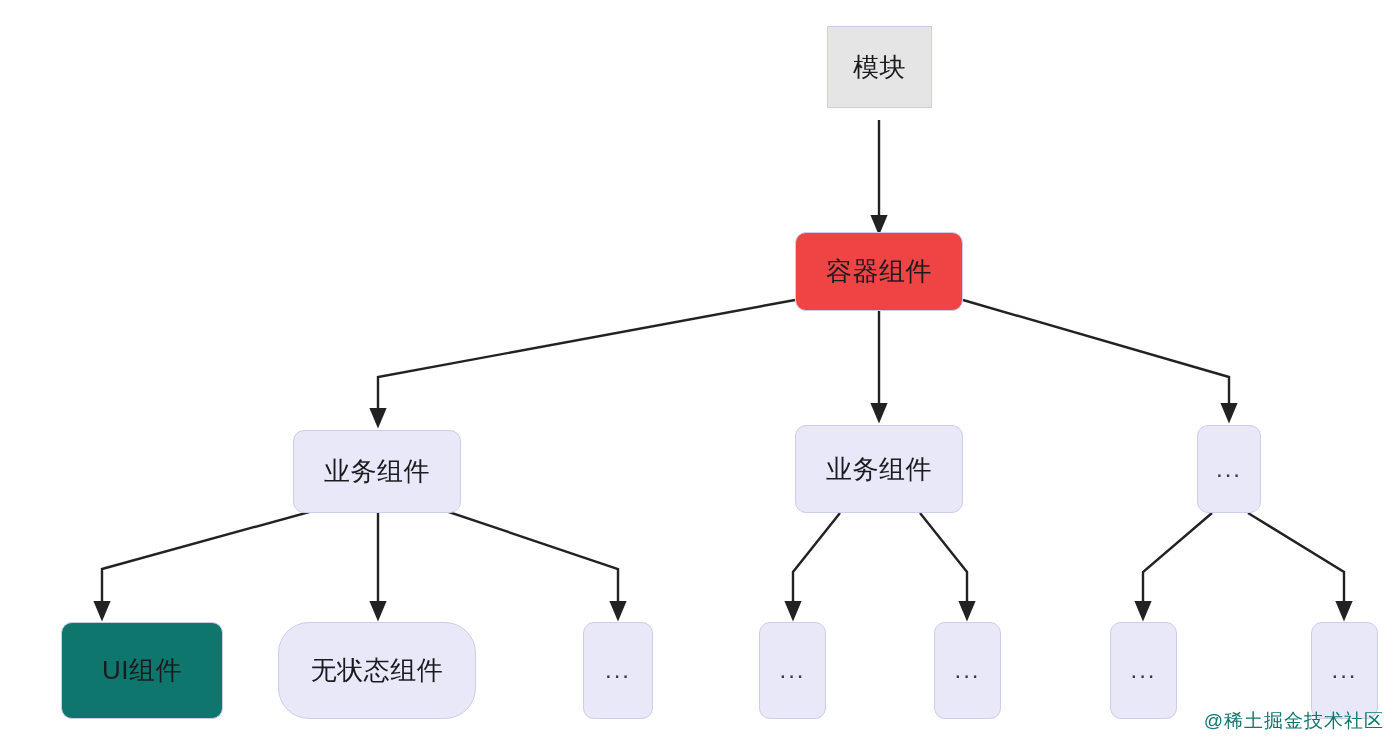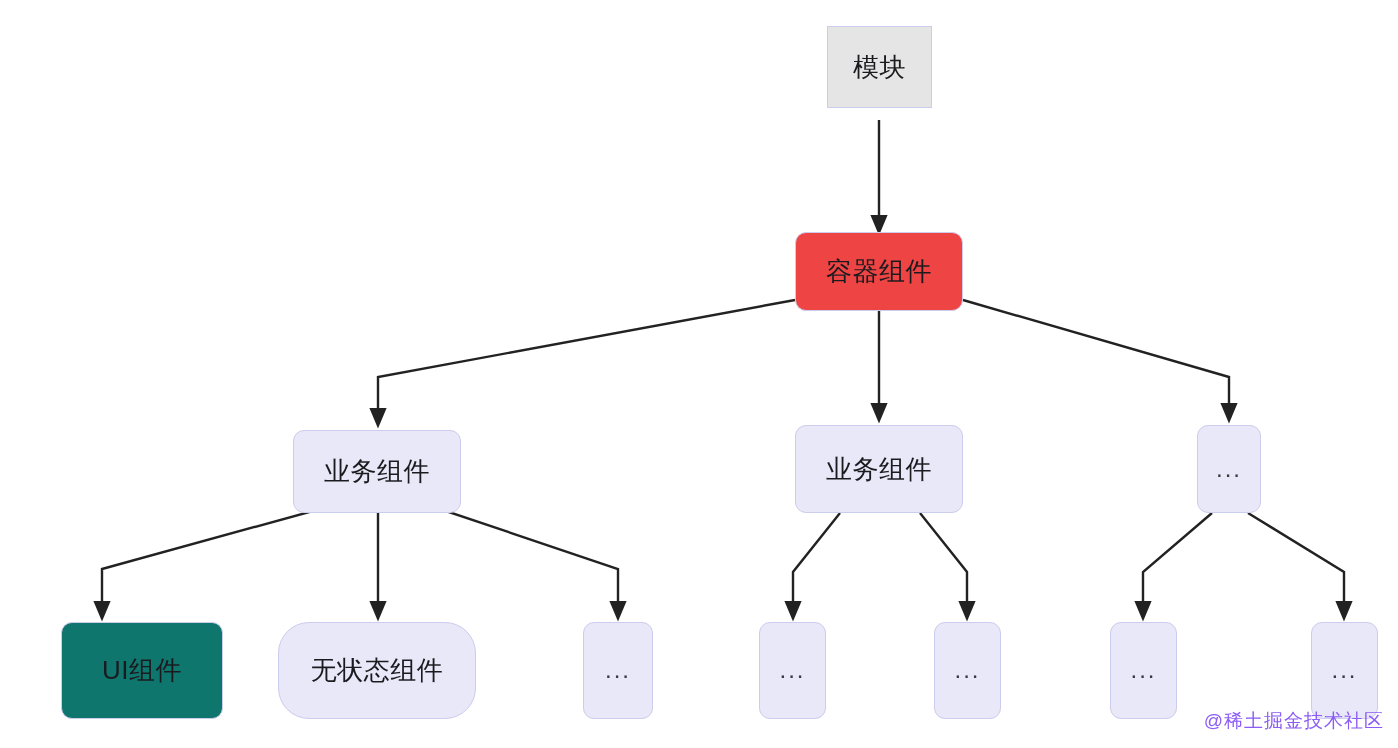--- a/index.html
+++ b/index.html
@@ -52,21 +52,21 @@
   .node.ellipsis .label {
     font-size: 24px;
     letter-spacing: 2px;
     color: #3a3a42;
   }
   .watermark {
     position: absolute;
     right: 14px;
     bottom: 14px;
     font-size: 19px;
-    color: #8b5cf6;
+    color: #0f766e;
     letter-spacing: 1px;
     white-space: nowrap;
     z-index: 3;
   }
 </style>
 </head>
 <body>
 
 <div id="canvas">
 

